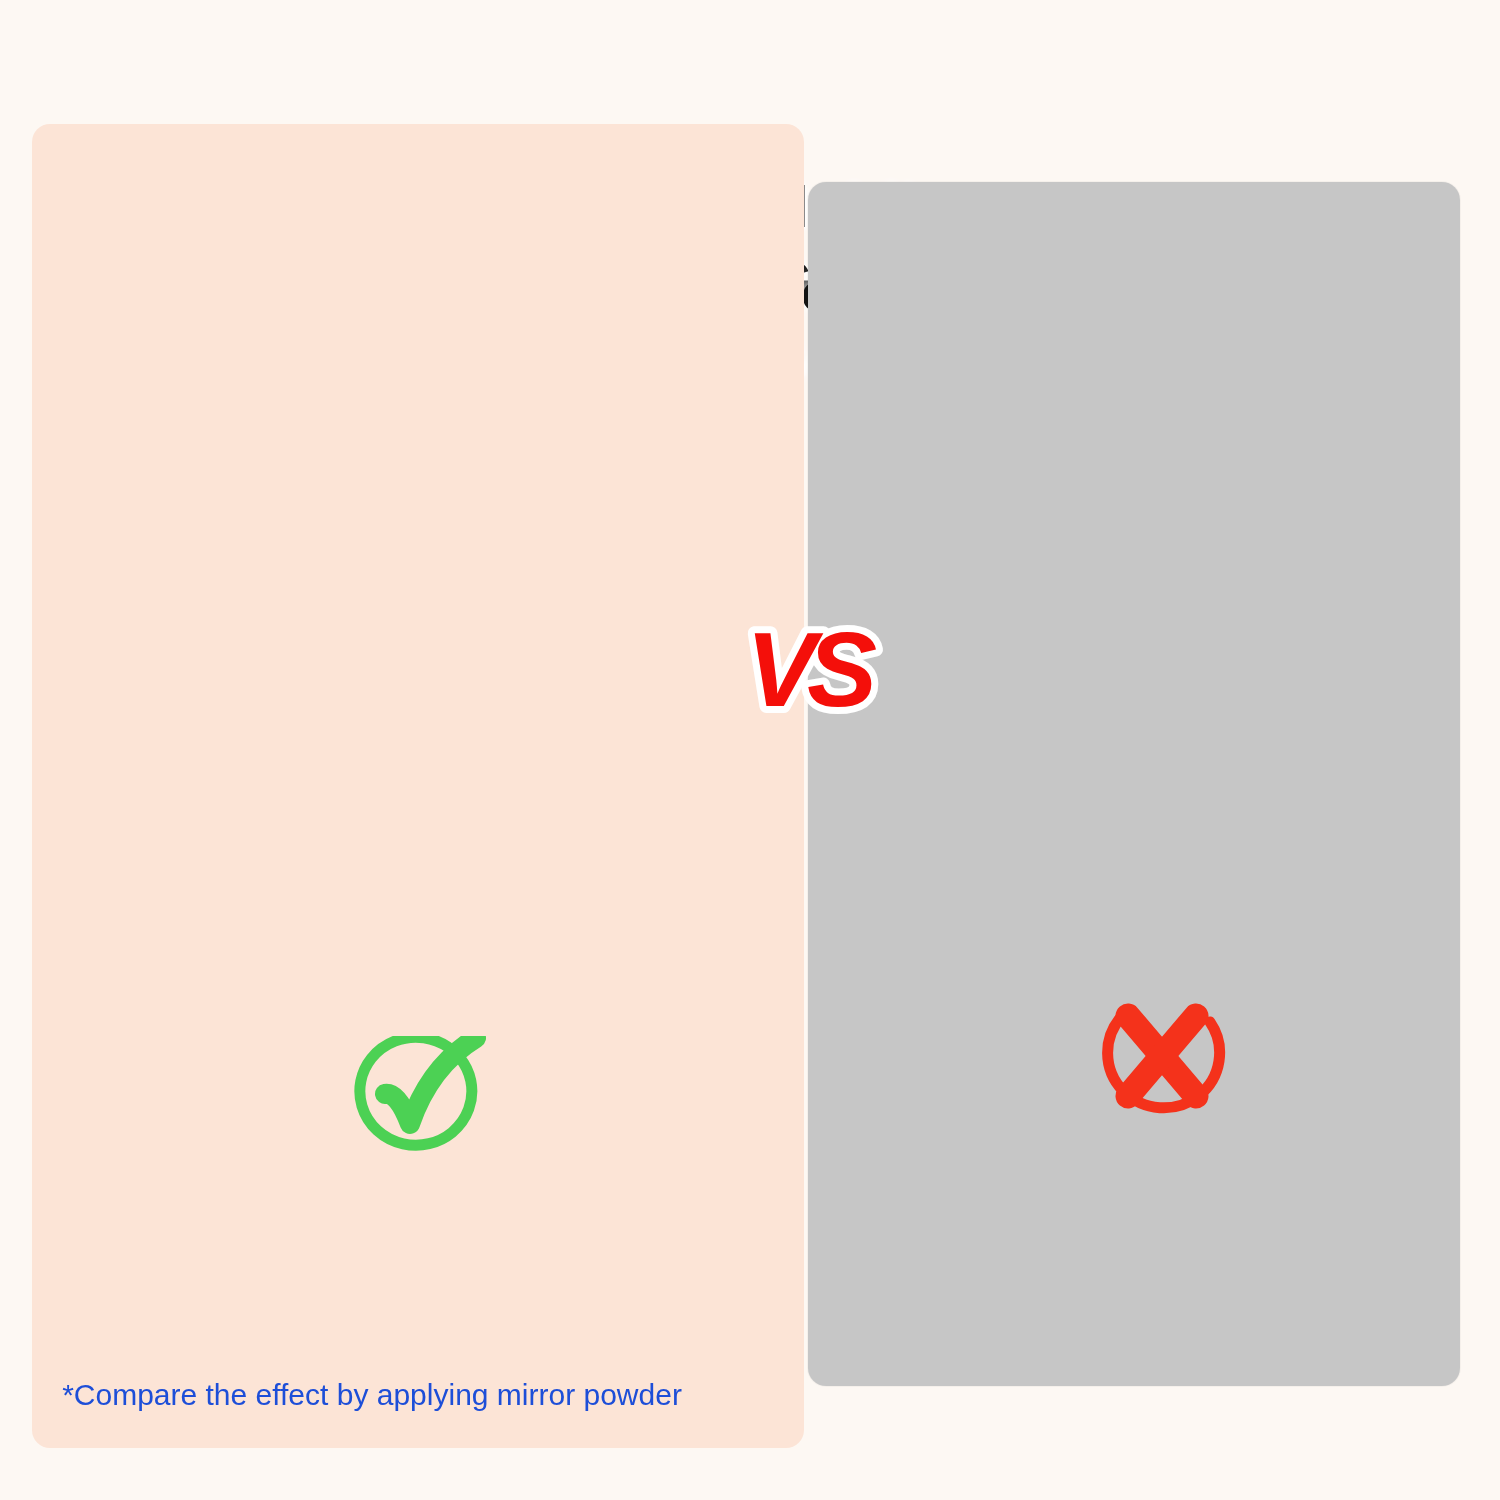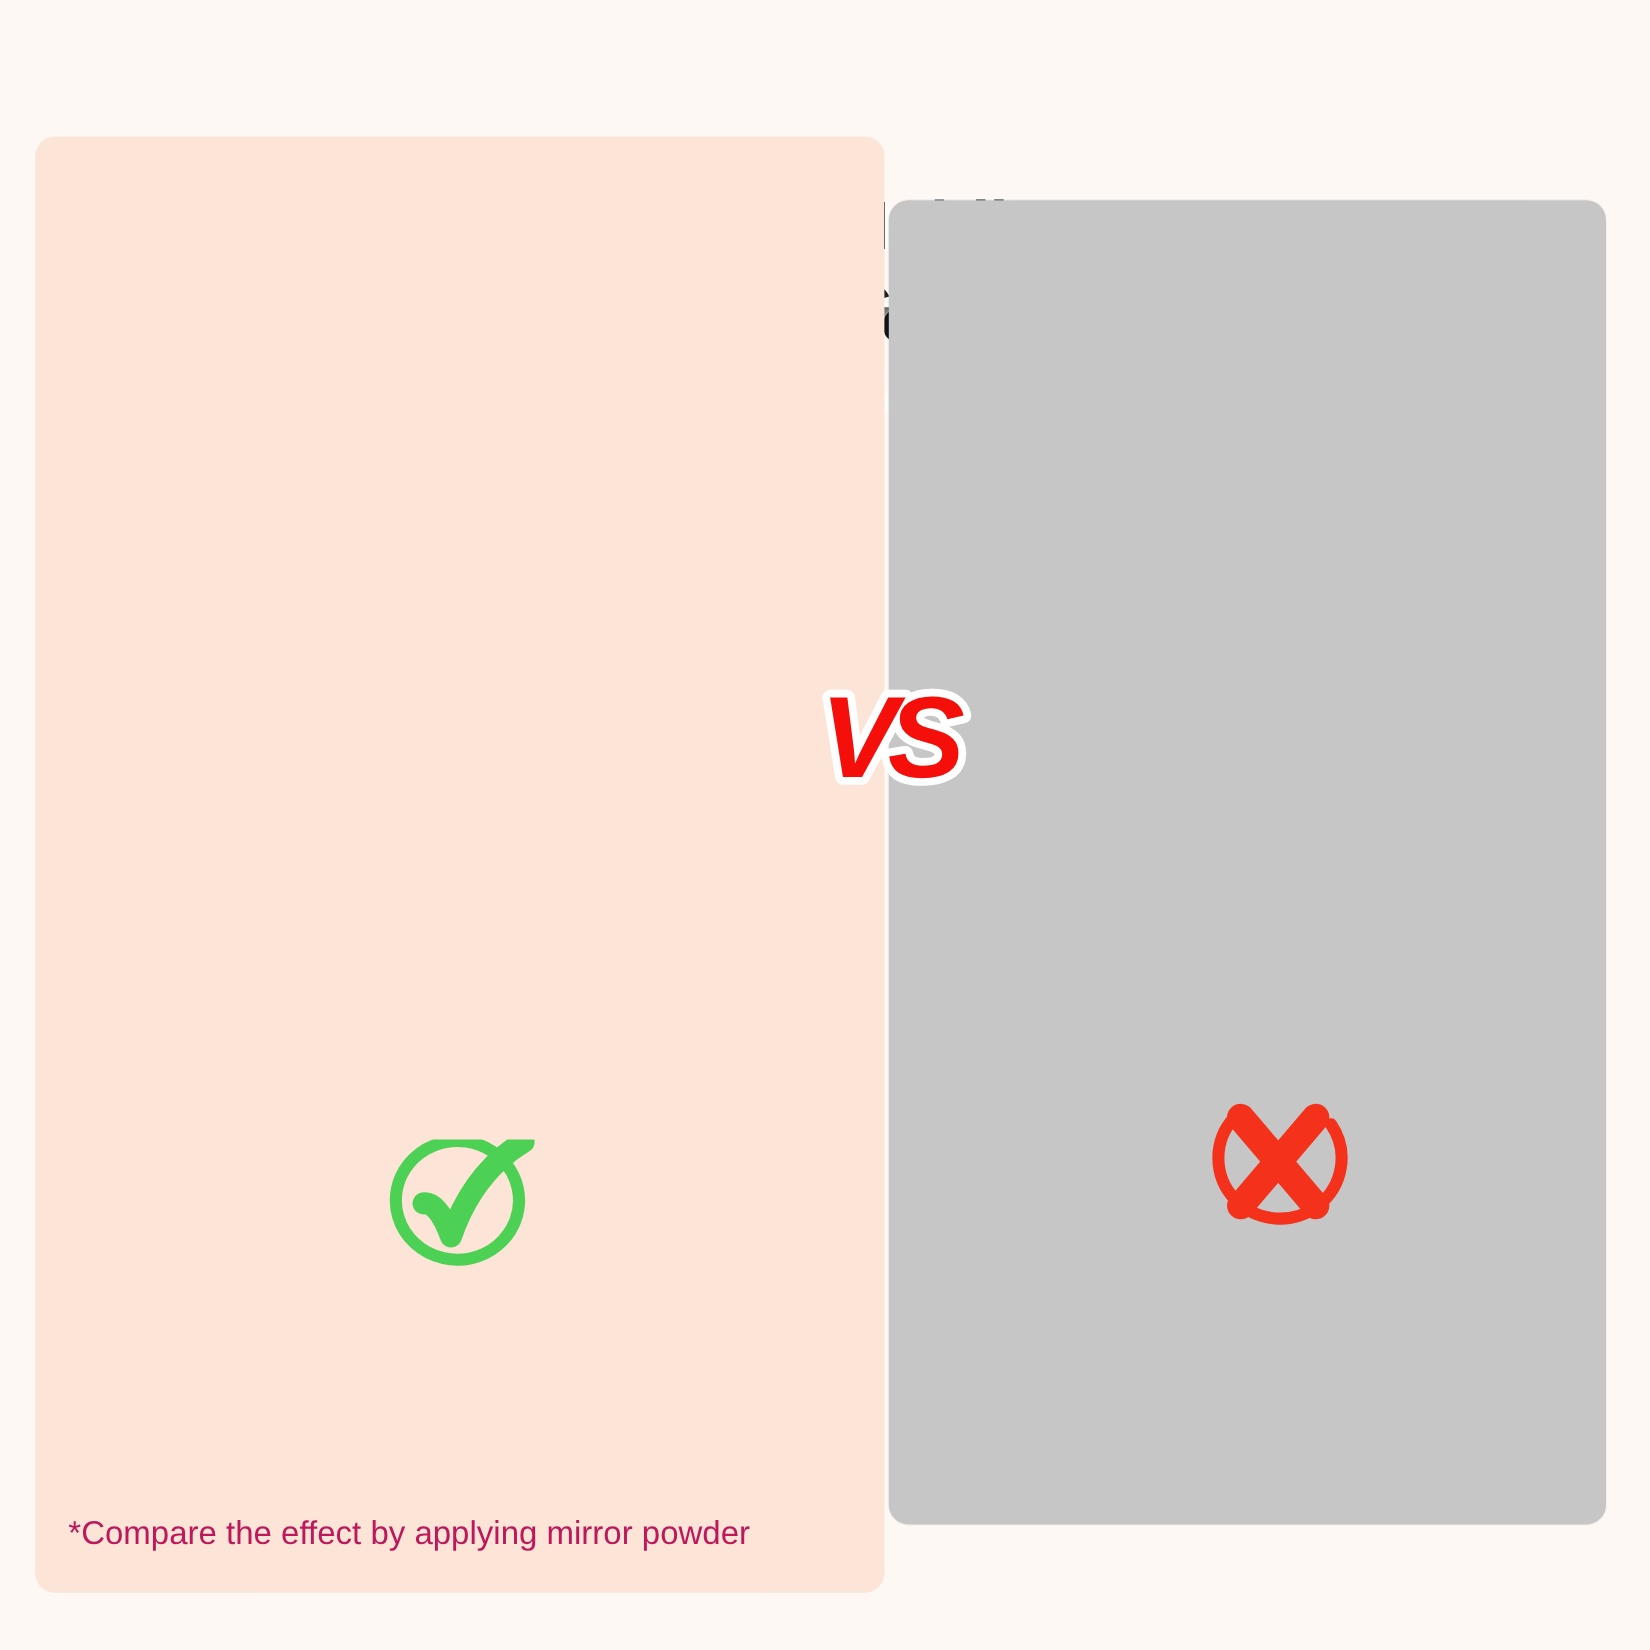--- a/index.html
+++ b/index.html
@@ -223,21 +223,21 @@
 
   #lines-left .line  { font-size:46px; line-height:1.48; font-weight:400; }
   #lines-right .line { font-size:40px; line-height:1.66; font-weight:400; }
 
   
   #footnote {
     position:absolute;
     left:32px; top:1378px;
     width:680px;
     text-align:center;
-    color:#be185d;
+    color:#1d4ed8;
     font-size:30px;
     z-index:4;
   }
 </style>
 </head>
 <body>
 
 <div class="panel" id="panel-left"></div>
 
 <div class="panel" id="panel-right"></div>

